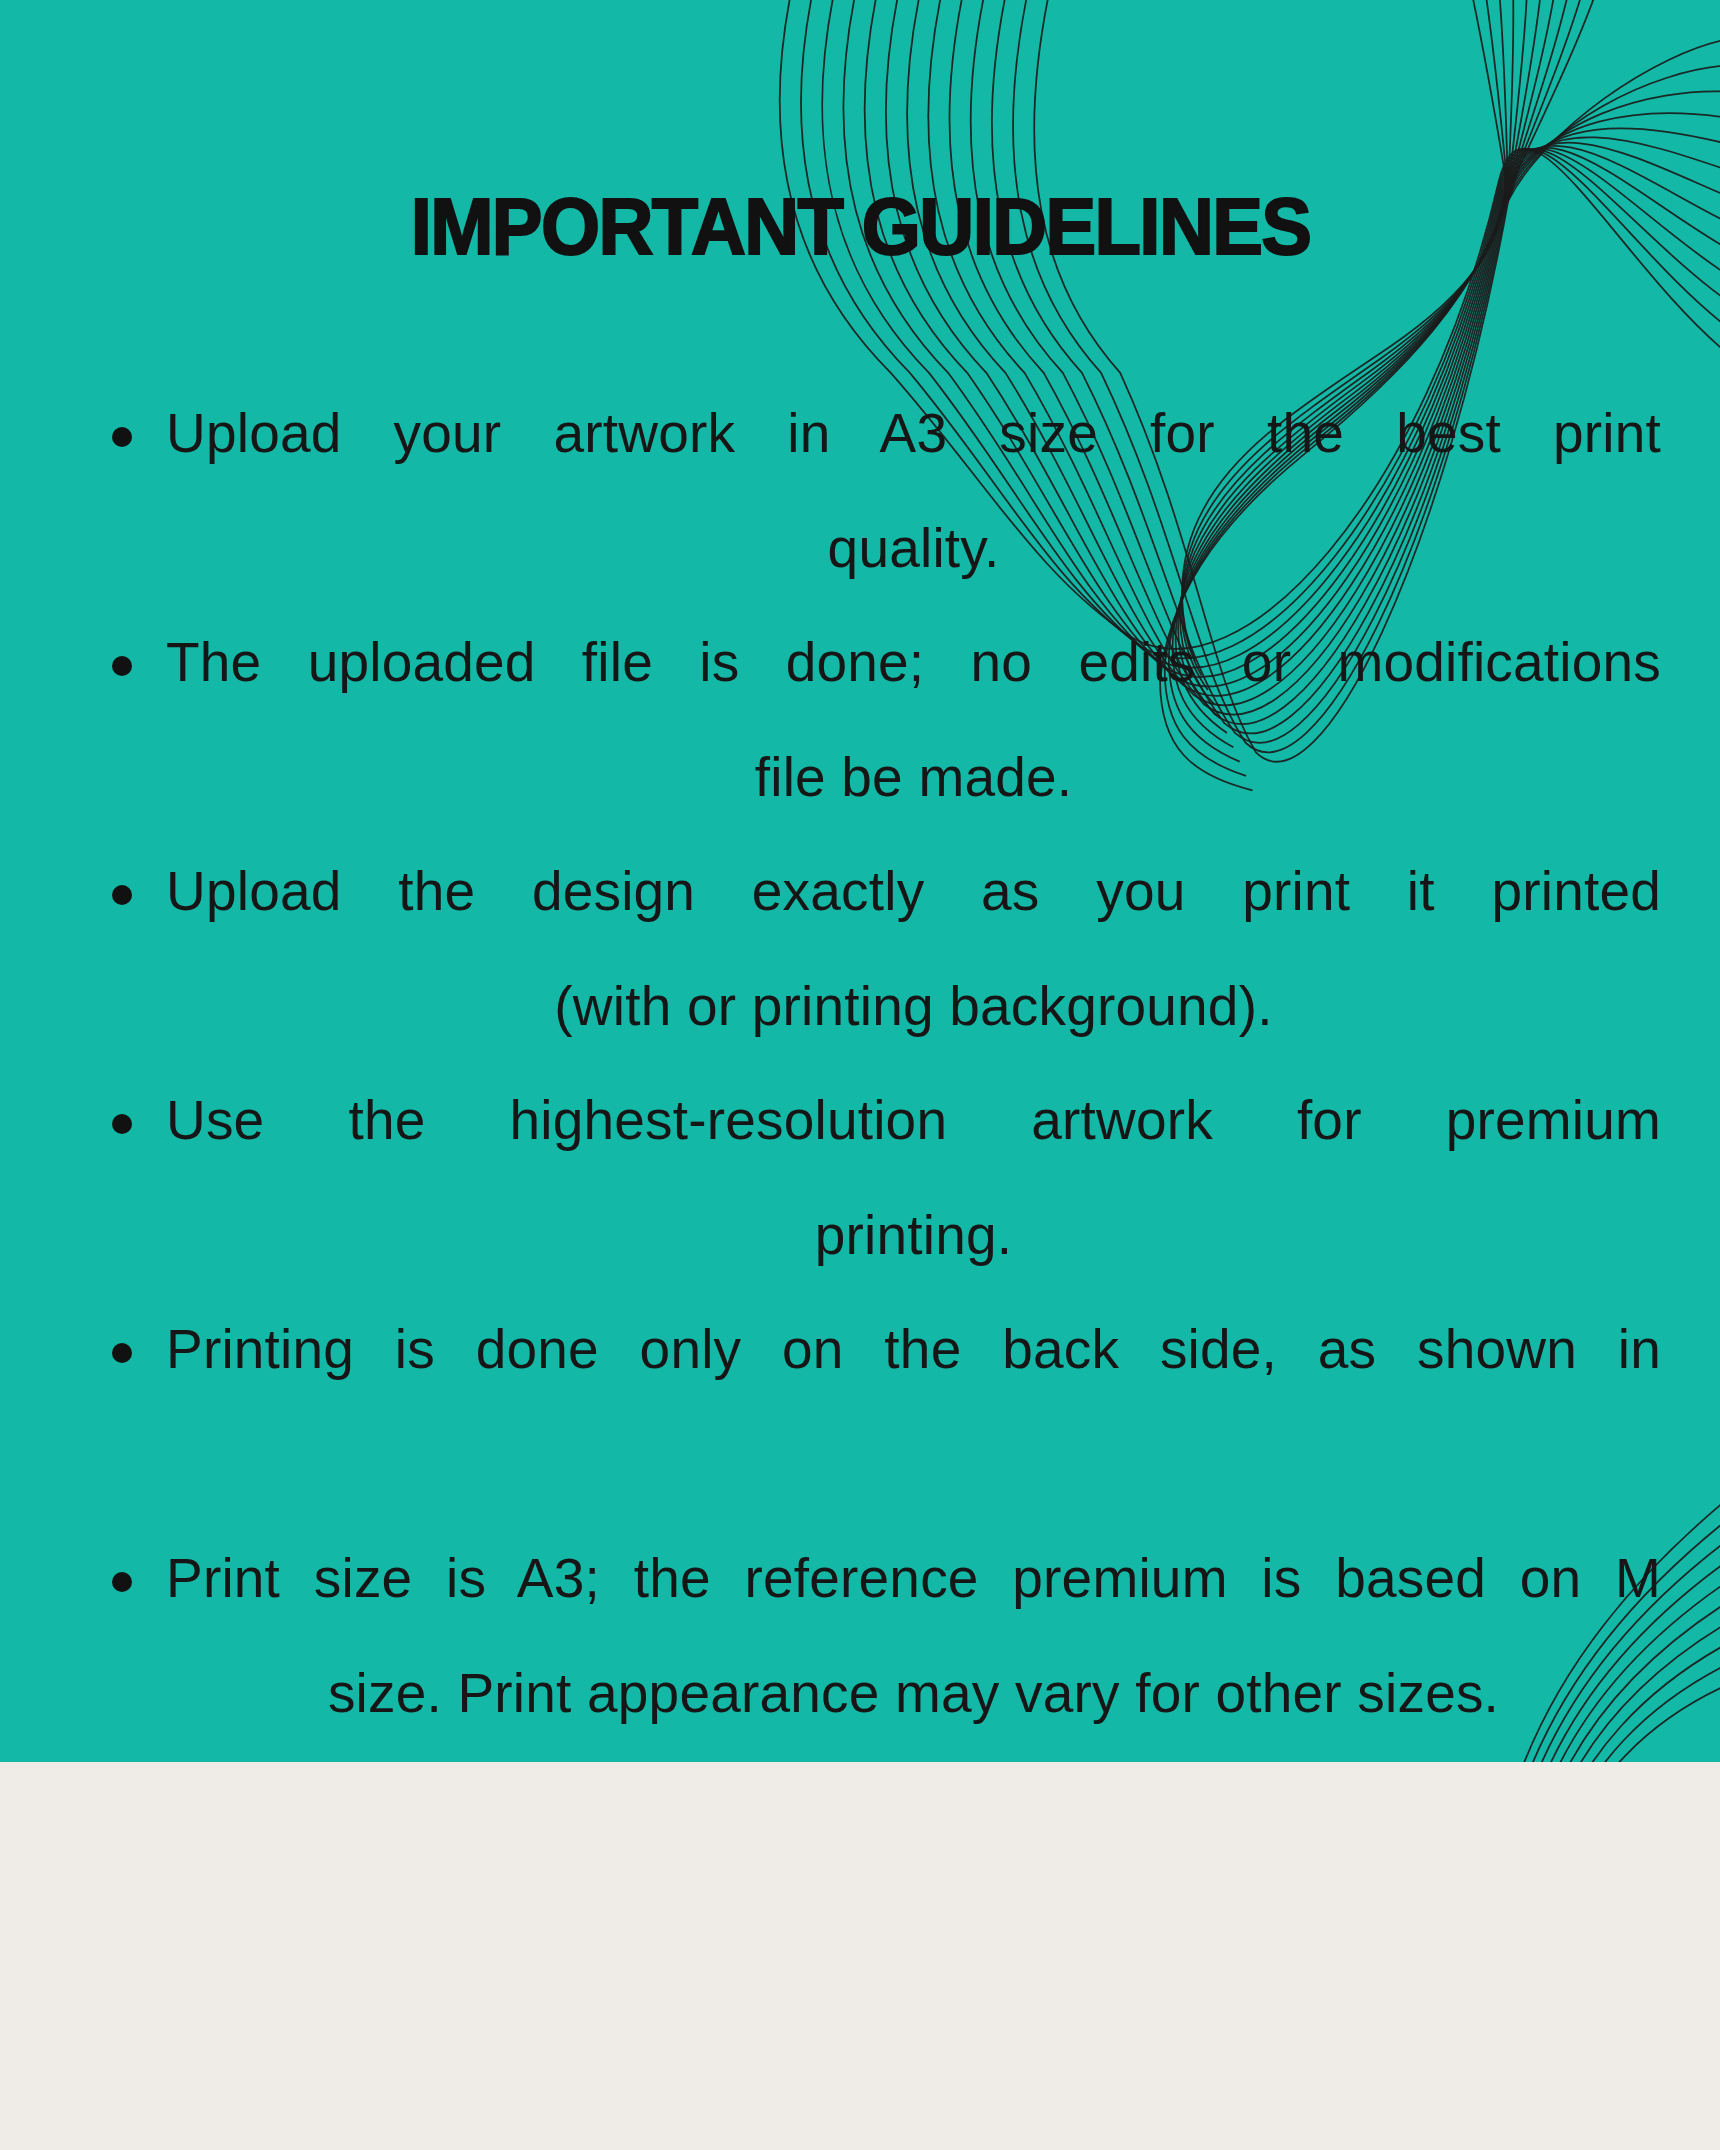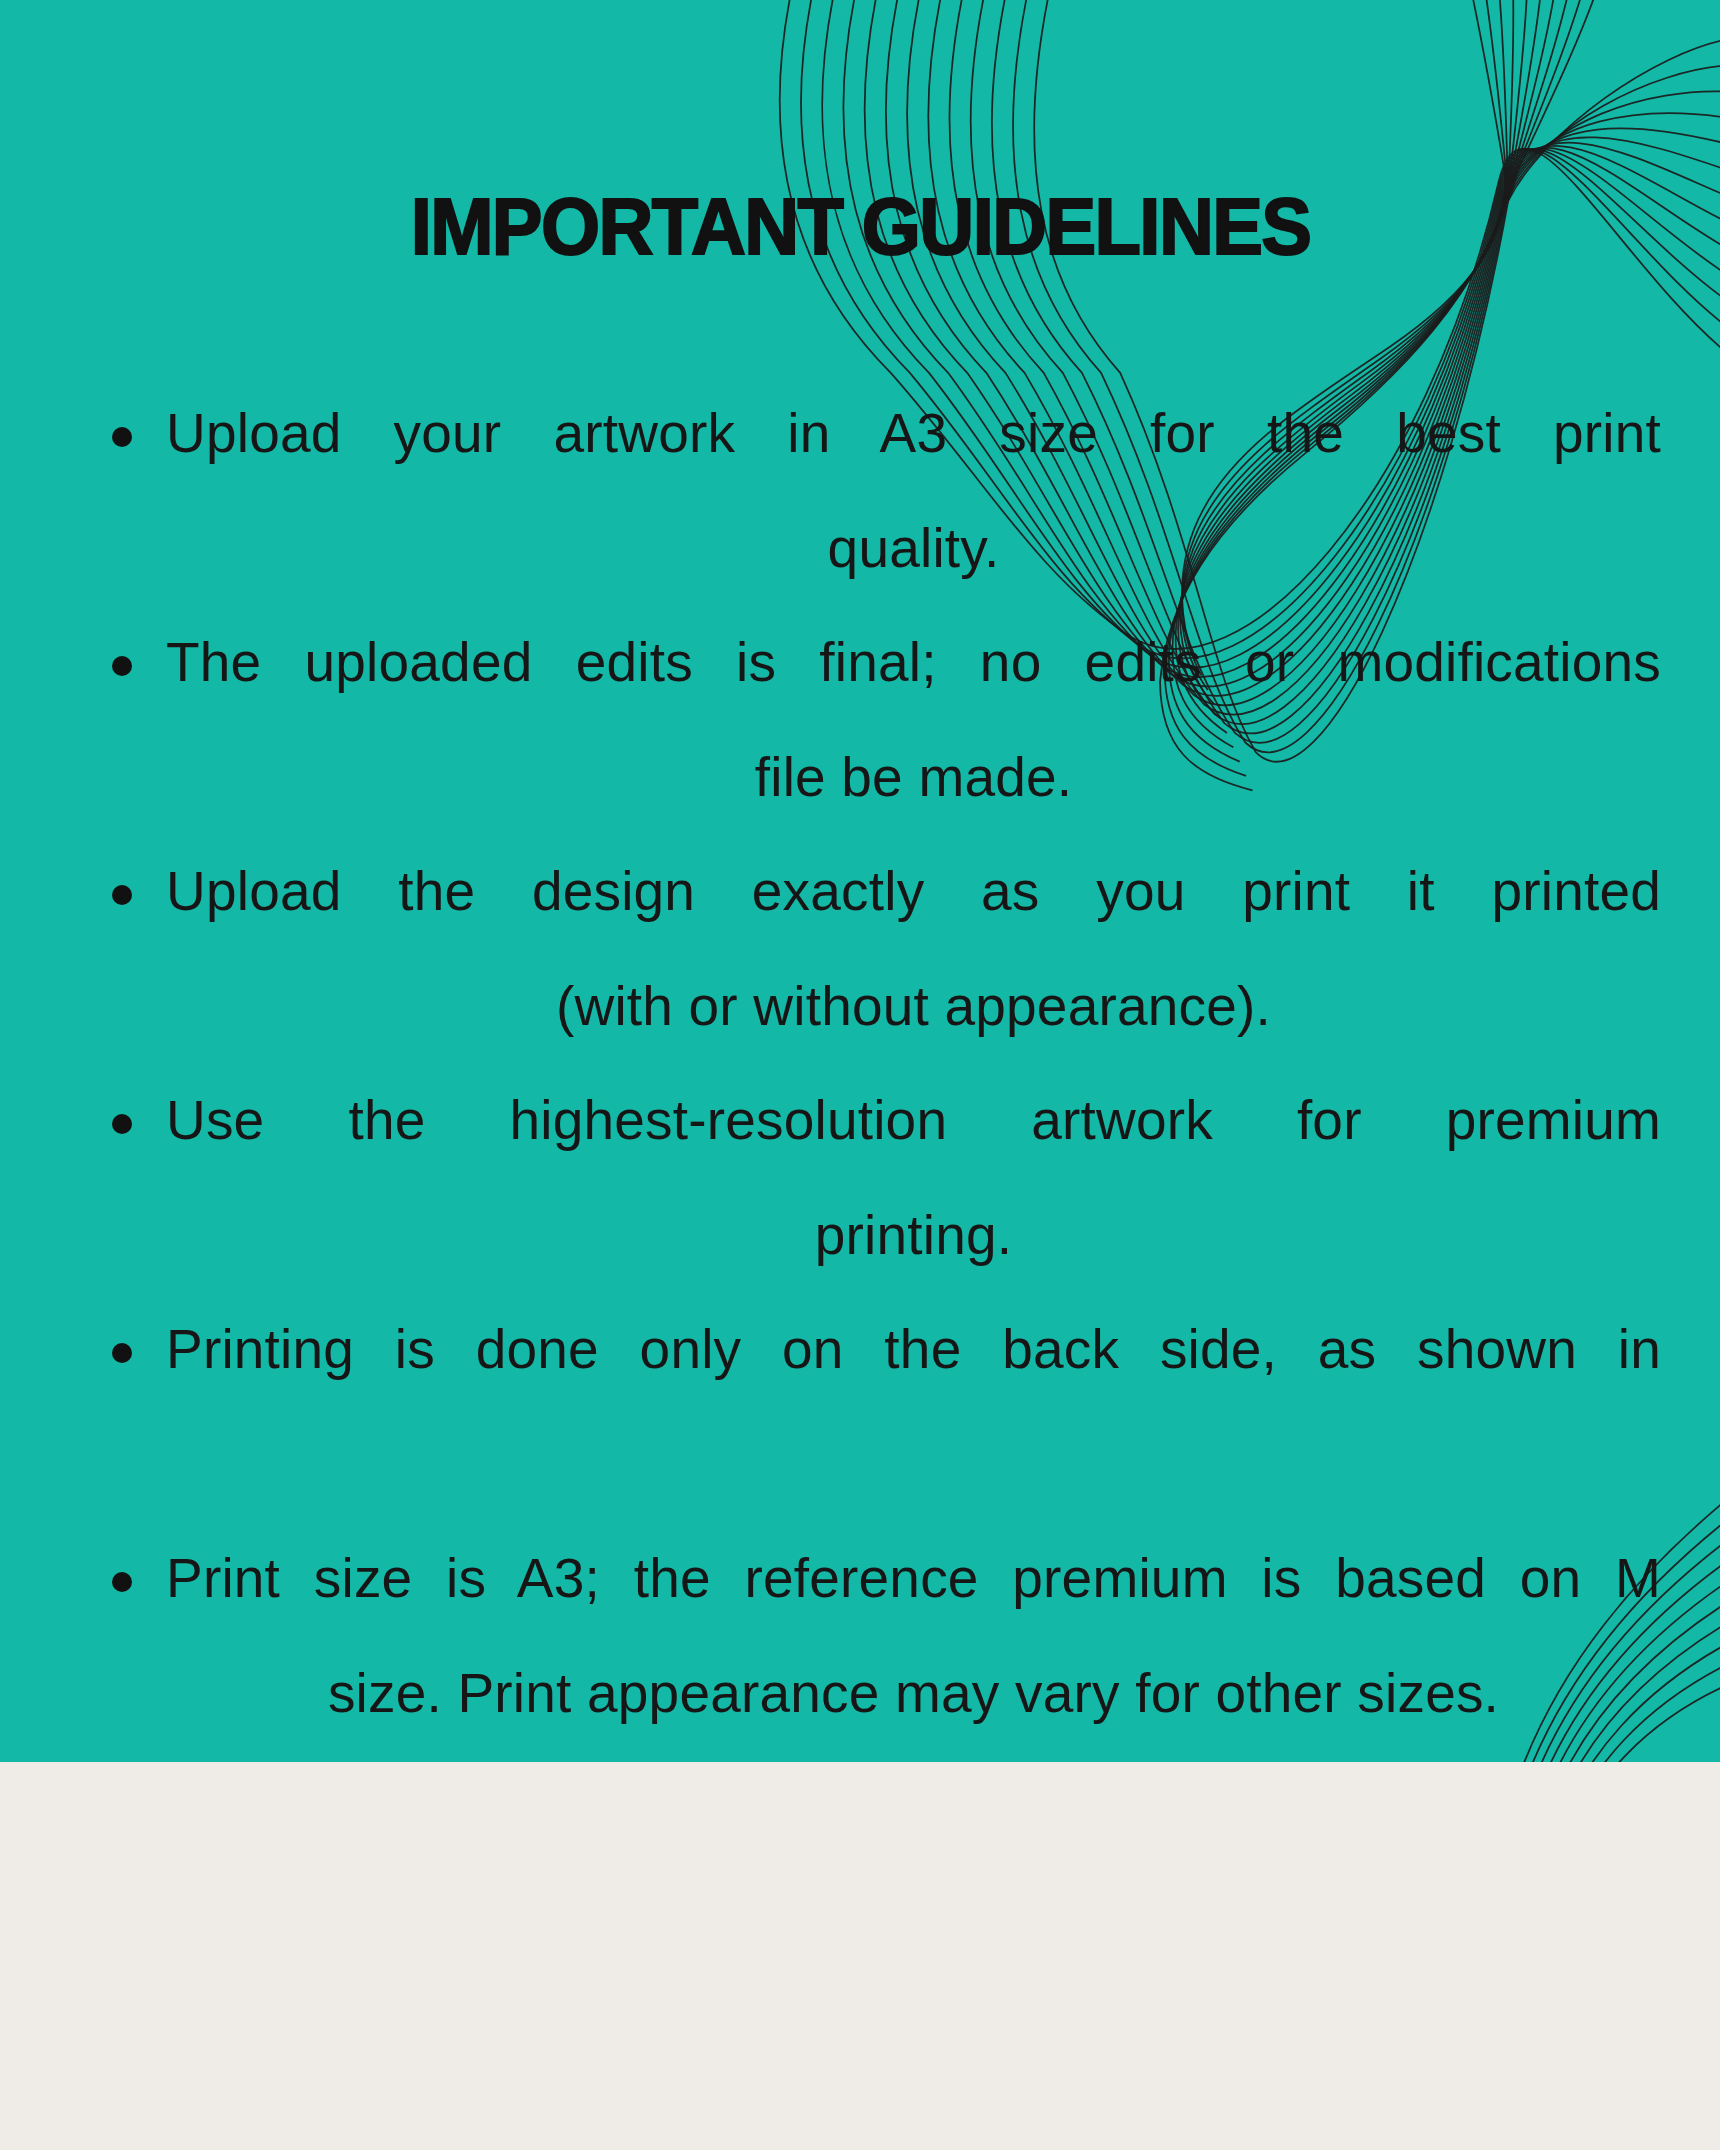--- a/index.html
+++ b/index.html
@@ -140,27 +140,27 @@
   <h1 class="title">IMPORTANT GUIDELINES</h1>
 
   <ul class="guidelines">
     <li>
       <span class="dot"></span>
       <span class="li-line1">Upload your artwork in A3 size for the best print</span>
       <span class="li-line2">quality.</span>
     </li>
     <li>
       <span class="dot"></span>
-      <span class="li-line1">The uploaded edits is final; no edits or modifications</span>
+      <span class="li-line1">The uploaded file is done; no edits or modifications</span>
       <span class="li-line2">file be made.</span>
     </li>
     <li>
       <span class="dot"></span>
       <span class="li-line1">Upload the design exactly as you print it printed</span>
-      <span class="li-line2">(with or without appearance).</span>
+      <span class="li-line2">(with or printing background).</span>
     </li>
     <li>
       <span class="dot"></span>
       <span class="li-line1">Use the highest-resolution artwork for premium</span>
       <span class="li-line2">printing.</span>
     </li>
     <li>
       <span class="dot"></span>
       <span class="li-line1">Printing is done only on the back side, as shown in</span>
     </li>

